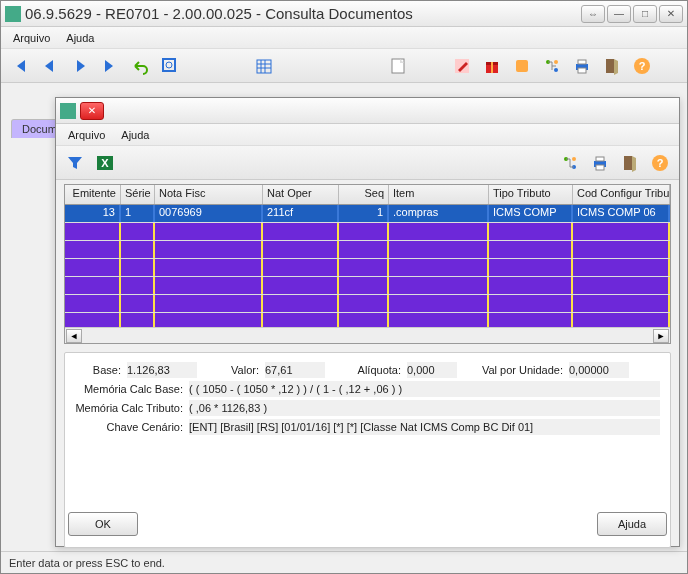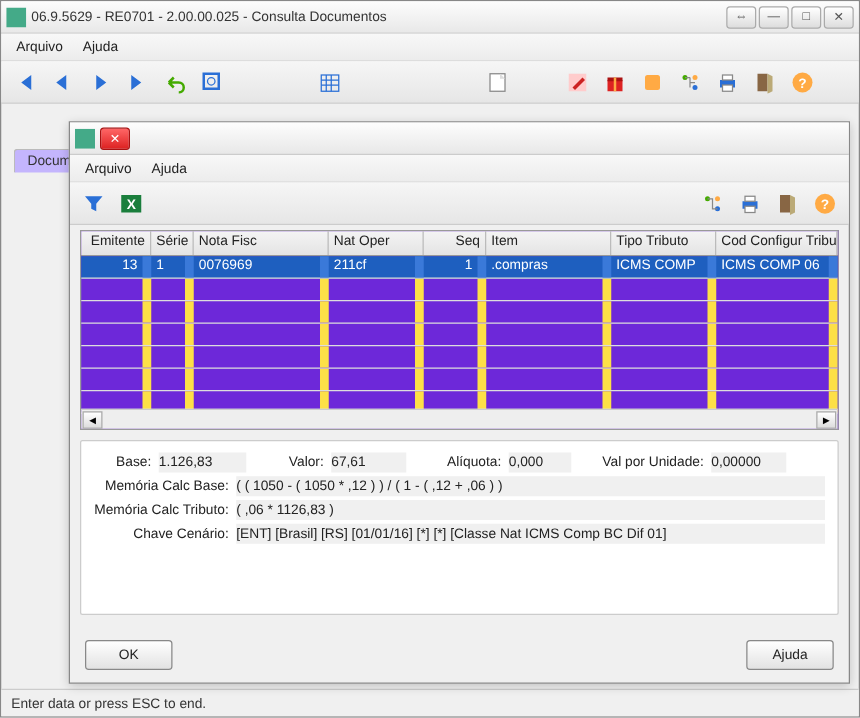--- a/index.html
+++ b/index.html
@@ -1,37 +1,37 @@
 <!DOCTYPE html>
 <html><head>
 <meta charset="utf-8">
 <style>
 *{box-sizing:border-box;margin:0;padding:0;font-family:"Segoe UI",Tahoma,sans-serif;font-size:11px}
 body{background:#fff;width:688px;height:574px;position:relative;overflow:hidden}
 .win{position:absolute;border:1px solid #888;background:#f0f0f0;box-shadow:0 2px 8px rgba(0,0,0,0.2)}
 .titlebar{height:26px;background:linear-gradient(#fdfdfd,#e8e8e8);display:flex;align-items:center;padding:0 4px;border-bottom:1px solid #ccc}
 .titlebar .icon{width:16px;height:16px;margin-right:4px}
-.titlebar .title{flex:1;color:#333;font-size:11px}
+.titlebar .title{flex:1;color:#333;font-size:15px}
 .wctrl{display:flex;gap:2px}
 .wbtn{width:24px;height:18px;border:1px solid #aaa;background:linear-gradient(#fff,#ddd);border-radius:3px;display:flex;align-items:center;justify-content:center;font-size:10px;color:#555}
 .wbtn.close{background:linear-gradient(#f66,#d22);color:#fff;border-color:#a11}
 .menubar{height:22px;background:linear-gradient(#f8f8f8,#ececec);display:flex;align-items:center;padding:0 4px;border-bottom:1px solid #ddd}
 .menuitem{padding:2px 8px;color:#222}
 .toolbar{height:34px;background:linear-gradient(#f6f6f6,#e6e6e6);display:flex;align-items:center;padding:0 6px;gap:4px;border-bottom:1px solid #ccc}
 .tbtn{width:26px;height:26px;display:flex;align-items:center;justify-content:center;border-radius:2px}
 .spacer{flex:1}
 .tab{position:absolute;left:10px;top:118px;background:#c4b5fd;border:1px solid #bbb;border-bottom:none;padding:3px 10px;border-radius:3px 3px 0 0;color:#333}
 .status{position:absolute;bottom:0;left:0;right:0;height:22px;background:#f0f0f0;border-top:1px solid #ccc;display:flex;align-items:center;padding:0 8px;color:#333}
 .panel{position:absolute;left:8px;right:8px;background:#fff;border:1px solid #ccc;border-radius:2px}
 .grid{border:1px solid #999;background:#6d28d9}
 .ghead{display:flex;background:linear-gradient(#f4f4f4,#e4e4e4);border-bottom:1px solid #999;height:20px}
 .gh{border-right:1px solid #bbb;padding:2px 4px;color:#222;overflow:hidden;white-space:nowrap}
 .grow{display:flex;height:18px;border-bottom:1px solid #ddd}
 .grow.sel{background:#1e5fbf;color:#fff}
-.gc{border-right:7px solid #fde047;padding:1px 4px;overflow:hidden;white-space:nowrap}
+.gc{border-right:2px solid #fde047;padding:1px 4px;overflow:hidden;white-space:nowrap}
 .grow.sel .gc{border-right-color:#3a79d9}
 .scroll-h{height:16px;background:#eee;border-top:1px solid #ccc;display:flex;align-items:center}
 .sarr{width:16px;height:14px;background:linear-gradient(#fff,#ddd);border:1px solid #aaa;margin:0 1px;display:flex;align-items:center;justify-content:center;font-size:9px}
 .fields{padding:6px 10px}
 .frow{display:flex;align-items:center;margin:3px 0;gap:6px}
 .flbl{text-align:right;color:#222}
 .fval{background:#fff;border:1px solid #bbb;padding:2px 0;color:#222;flex:0 0 auto}
 .fval.ro{background:#f0f0f0;border:none}
 .btns{display:flex;padding:6px 12px;gap:8px}
 .btn{min-width:70px;height:24px;background:linear-gradient(#fff,#e2e2e2);border:1px solid #888;border-radius:3px;display:flex;align-items:center;justify-content:center;color:#222}
@@ -301,21 +301,21 @@
           <div class="gc" style="flex:1"></div>
         </div>
       <div class="scroll-h" style="position:absolute;bottom:0;left:0;right:0">
         <div class="sarr">◄</div>
         <div style="flex:1"></div>
         <div class="sarr">►</div>
       </div>
     </div>
   </div>
 
-  <div class="panel" style="top:254px;height:140px">
+  <div class="panel" style="top:254px;height:196px">
     <div class="fields">
       <div class="frow">
         <span class="flbl" style="width:46px">Base:</span>
         <span class="fval ro" style="width:70px">1.126,83</span>
         <span class="flbl" style="width:56px">Valor:</span>
         <span class="fval ro" style="width:60px">67,61</span>
         <span class="flbl" style="width:70px">Alíquota:</span>
         <span class="fval ro" style="width:50px">0,000</span>
         <span class="flbl" style="width:100px">Val por Unidade:</span>
         <span class="fval ro" style="width:60px">0,00000</span>

